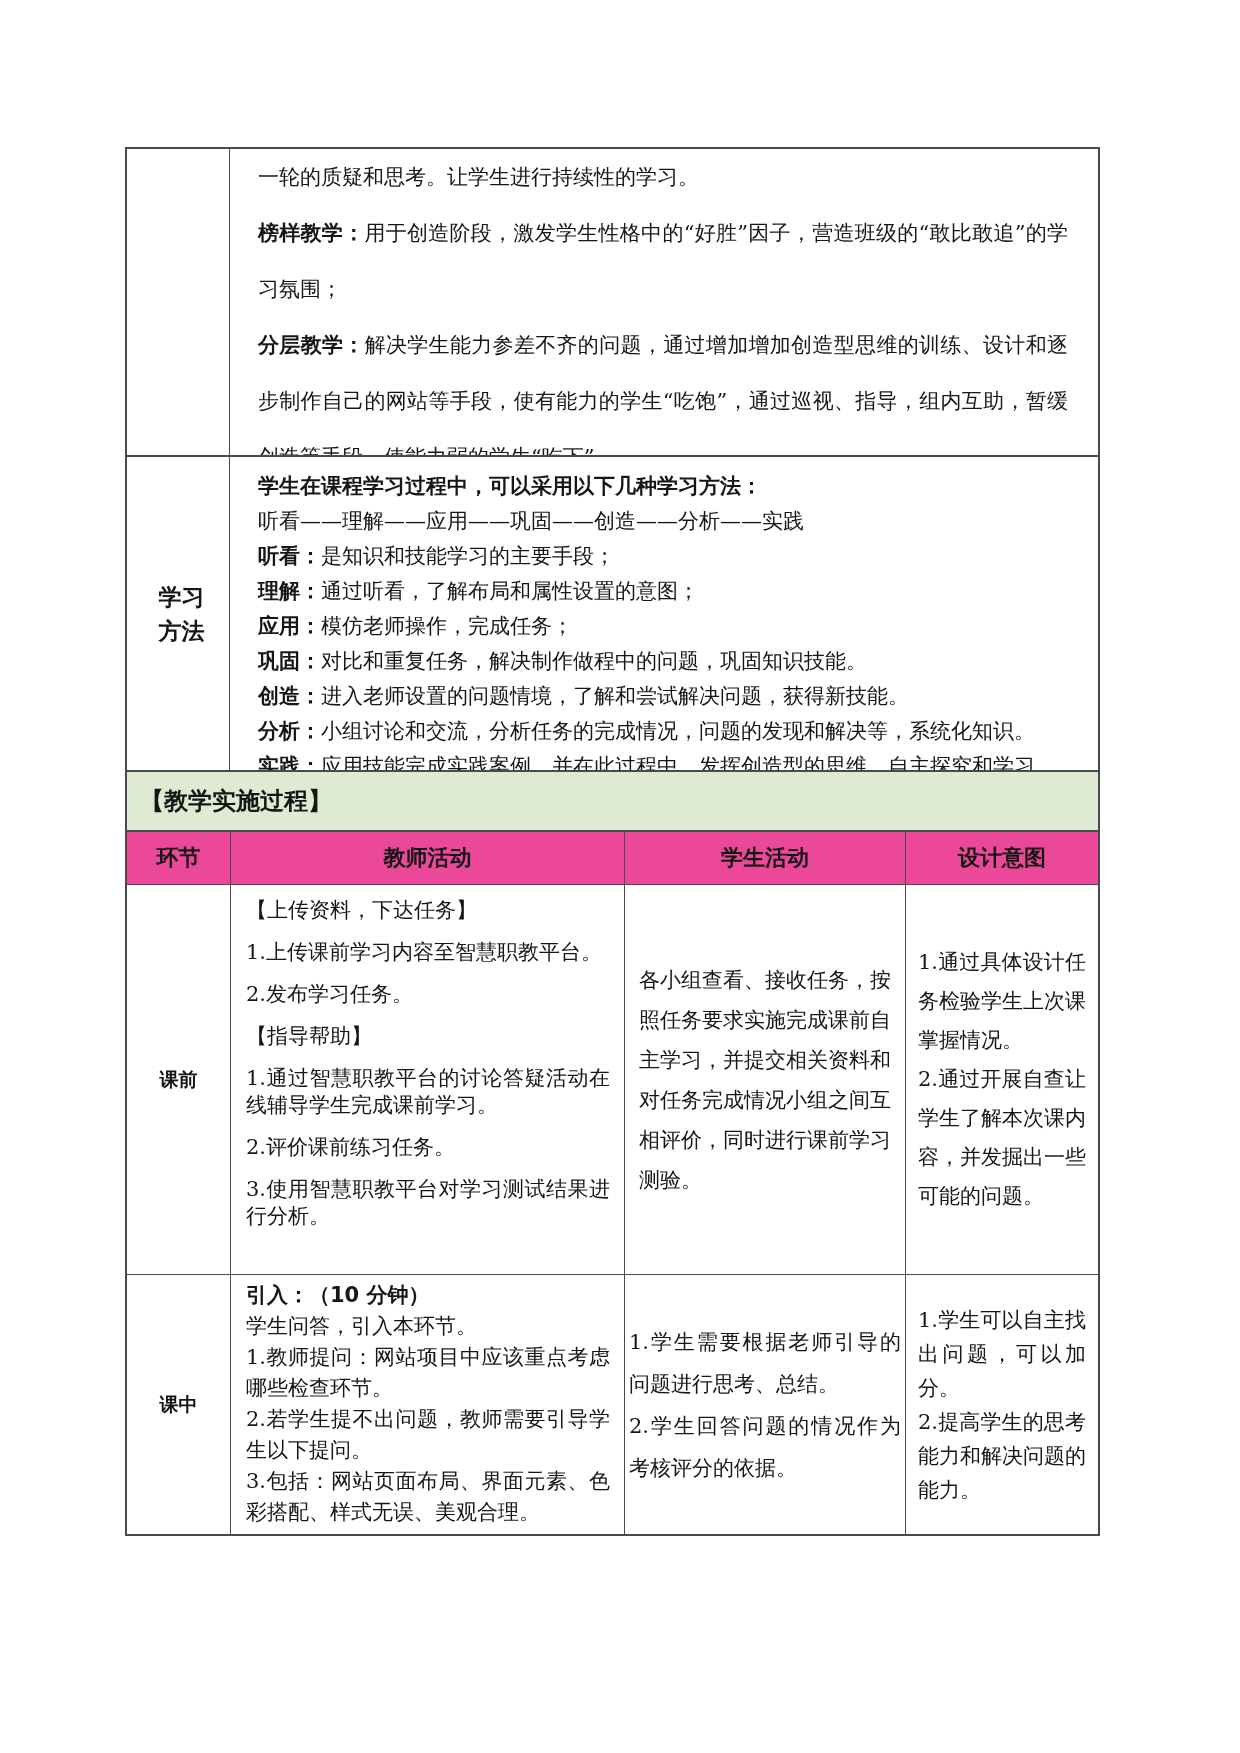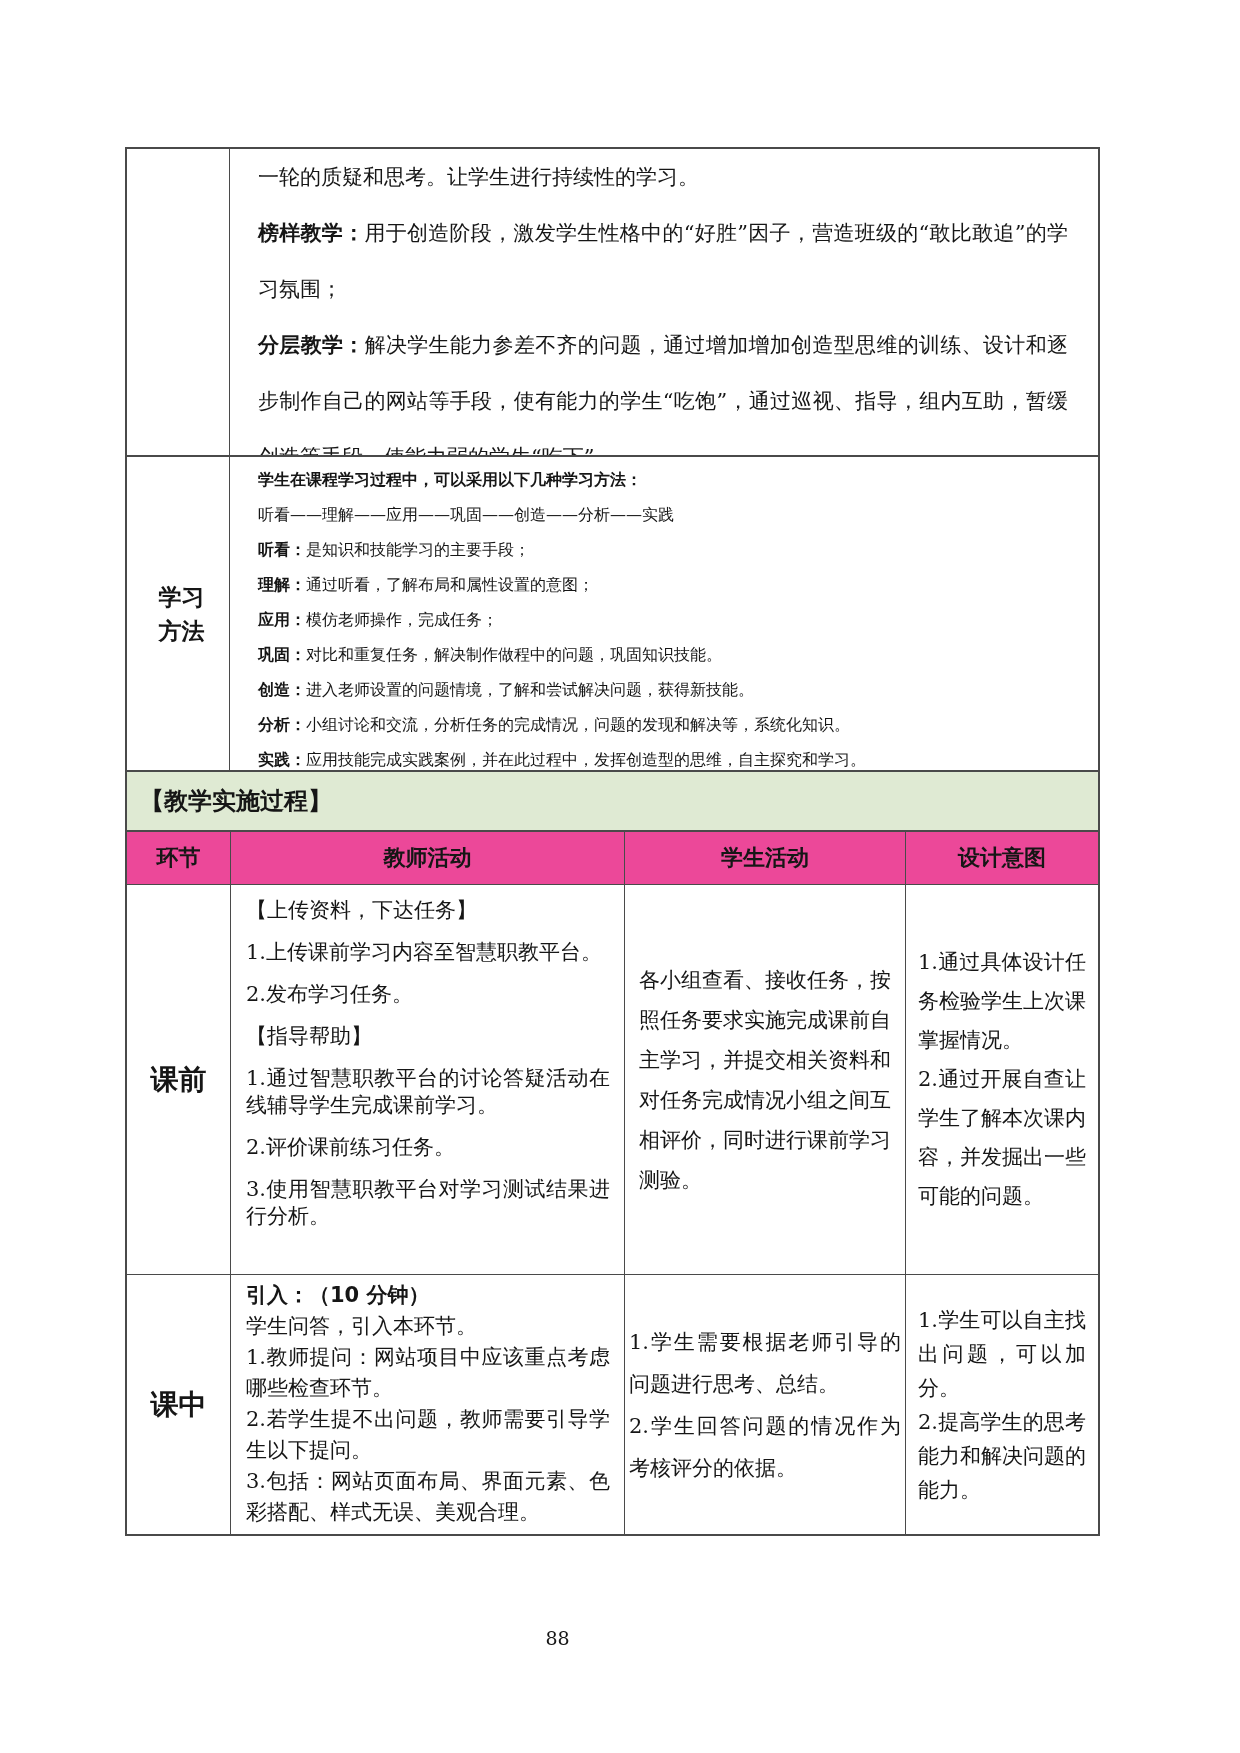--- a/index.html
+++ b/index.html
@@ -21,21 +21,21 @@
   .u-r1 { height: 306px; }
   .u-r2 { height: 315px; border-top: 2px solid #4a4a4a; }
   .stub { border-right: 1px solid #4a4a4a; display: flex; align-items: center; justify-content: center; }
   .stage-label { font-weight: bold; font-size: 23px; text-align: center; margin-left: 7px; }
   .stage-label .wrap2 { display: inline-block; width: 50px; line-height: 34px; }
 
   .u-content { padding: 0 30px 0 28px; overflow: hidden; }
   .u-r1 .u-content { font-size: 21px; line-height: 56px; text-align: justify; }
   .u-r1 .u-content .lead { font-weight: bold; font-family: "DejaVu Sans", "Liberation Sans", sans-serif; }
 
-  .u-r2 .u-content { padding-top: 5px; font-size: 16px; line-height: 35px; }
+  .u-r2 .u-content { padding-top: 12px; font-size: 21px; line-height: 35px; }
   .u-r2 .intro { font-weight: bold; font-family: "DejaVu Sans", "Liberation Sans", sans-serif; }
   .u-r2 .term { font-weight: bold; font-family: "DejaVu Sans", "Liberation Sans", sans-serif; }
 
   
   .band {
     height: 60px;
     border: 2px solid #4a4a4a; border-top: 0;
     background: #dfead3;
     display: flex; align-items: center;
     padding-left: 13px;
@@ -52,21 +52,21 @@
   .l-head > div {
     display: flex; align-items: center; justify-content: center;
     font-size: 22px; font-weight: bold;
     font-family: "DejaVu Sans", "Liberation Sans", sans-serif;
   }
   .l-body { border-top: 1px solid #4a4a4a; }
   .row-pre { height: 390px; }
   .row-mid { height: 260px; }
 
   .cell-stage { display: flex; align-items: center; justify-content: center;
-    font-size: 28px; font-weight: bold;
+    font-size: 19px; font-weight: bold;
     font-family: "DejaVu Sans", "Liberation Sans", sans-serif; }
 
   .teacher-pre { padding: 12px 14px 0 15px; font-size: 21px; }
   .teacher-pre p { line-height: 27px; margin-bottom: 15px; text-align: justify; }
 
   .teacher-mid { padding: 5px 14px 9px 15px; font-size: 21px; }
   .teacher-mid p { line-height: 31px; text-align: justify; }
   .teacher-mid .heading { font-weight: bold; font-family: "DejaVu Sans", "Liberation Sans", sans-serif; }
 
   .student-pre { display: flex; flex-direction: column; justify-content: center;
@@ -170,14 +170,13 @@
           <p>2.学生回答问题的情况作为考核评分的依据。</p>
         </div>
         <div class="intent-mid">
           <p>1.学生可以自主找出问题，可以加分。</p>
           <p>2.提高学生的思考能力和解决问题的能力。</p>
         </div>
       </div>
     </div>
   </div>
 
-  <div class="pageno">88</div>
 </div>
 
 </body></html>

